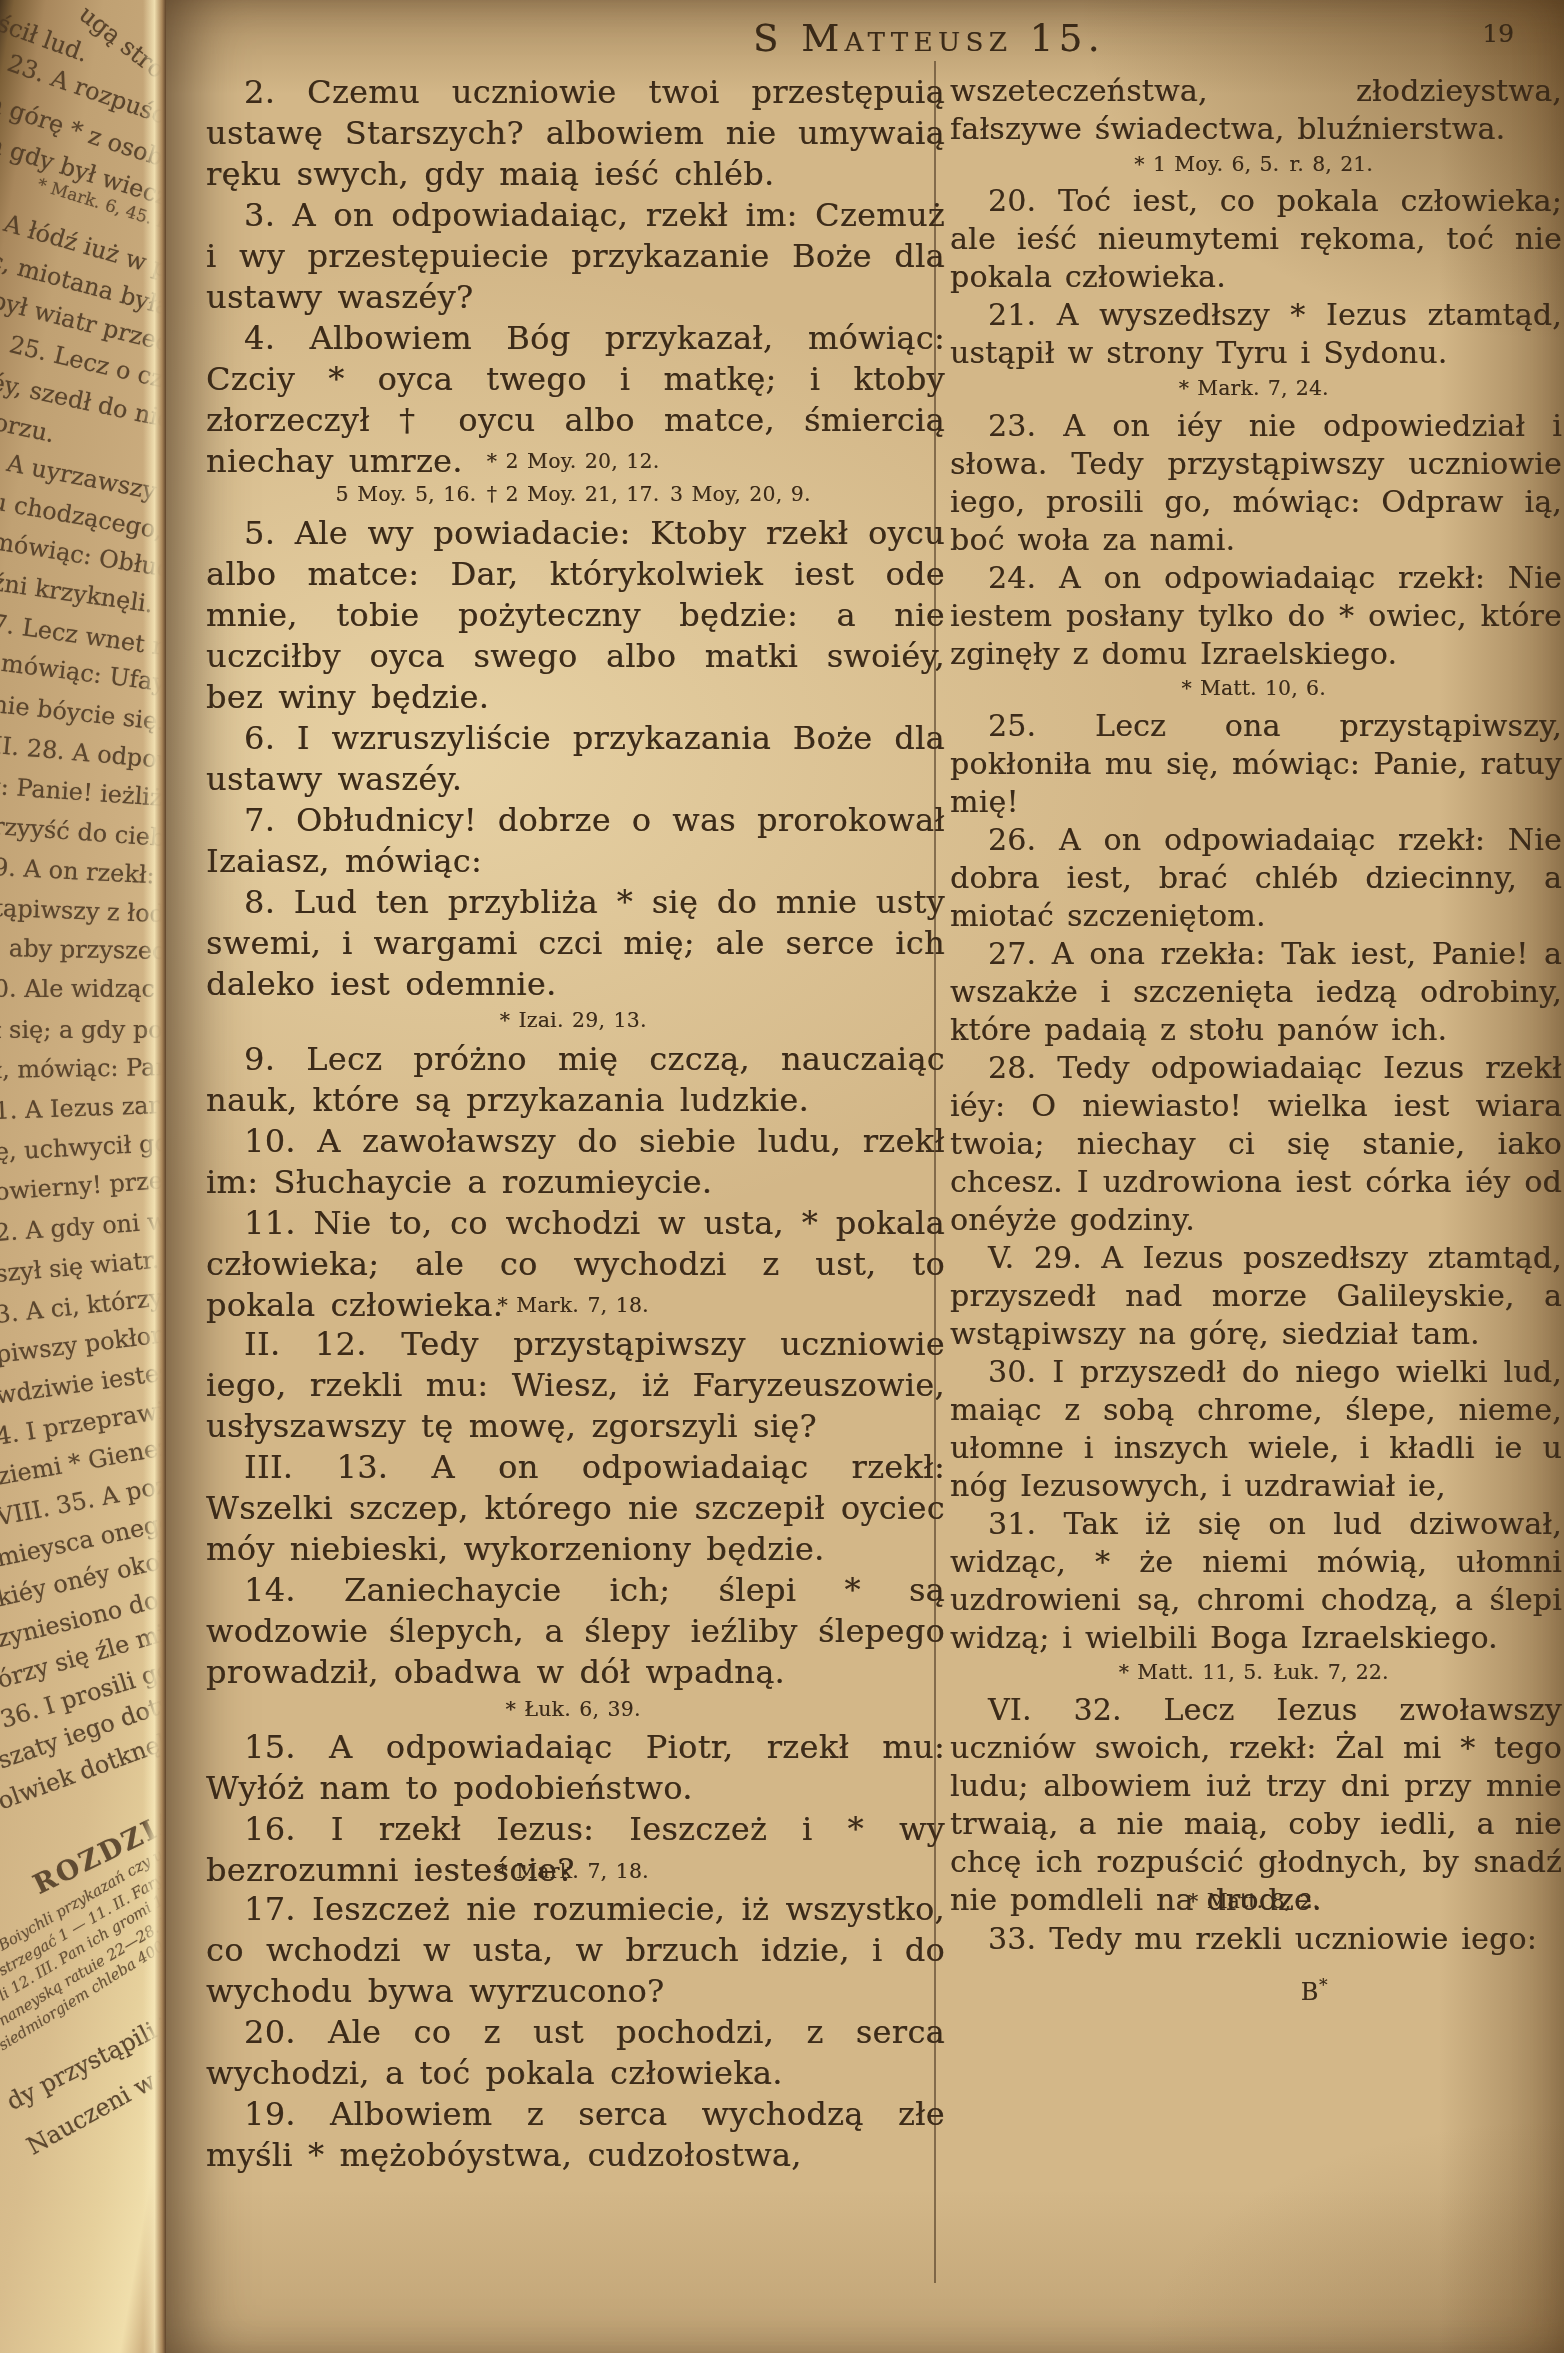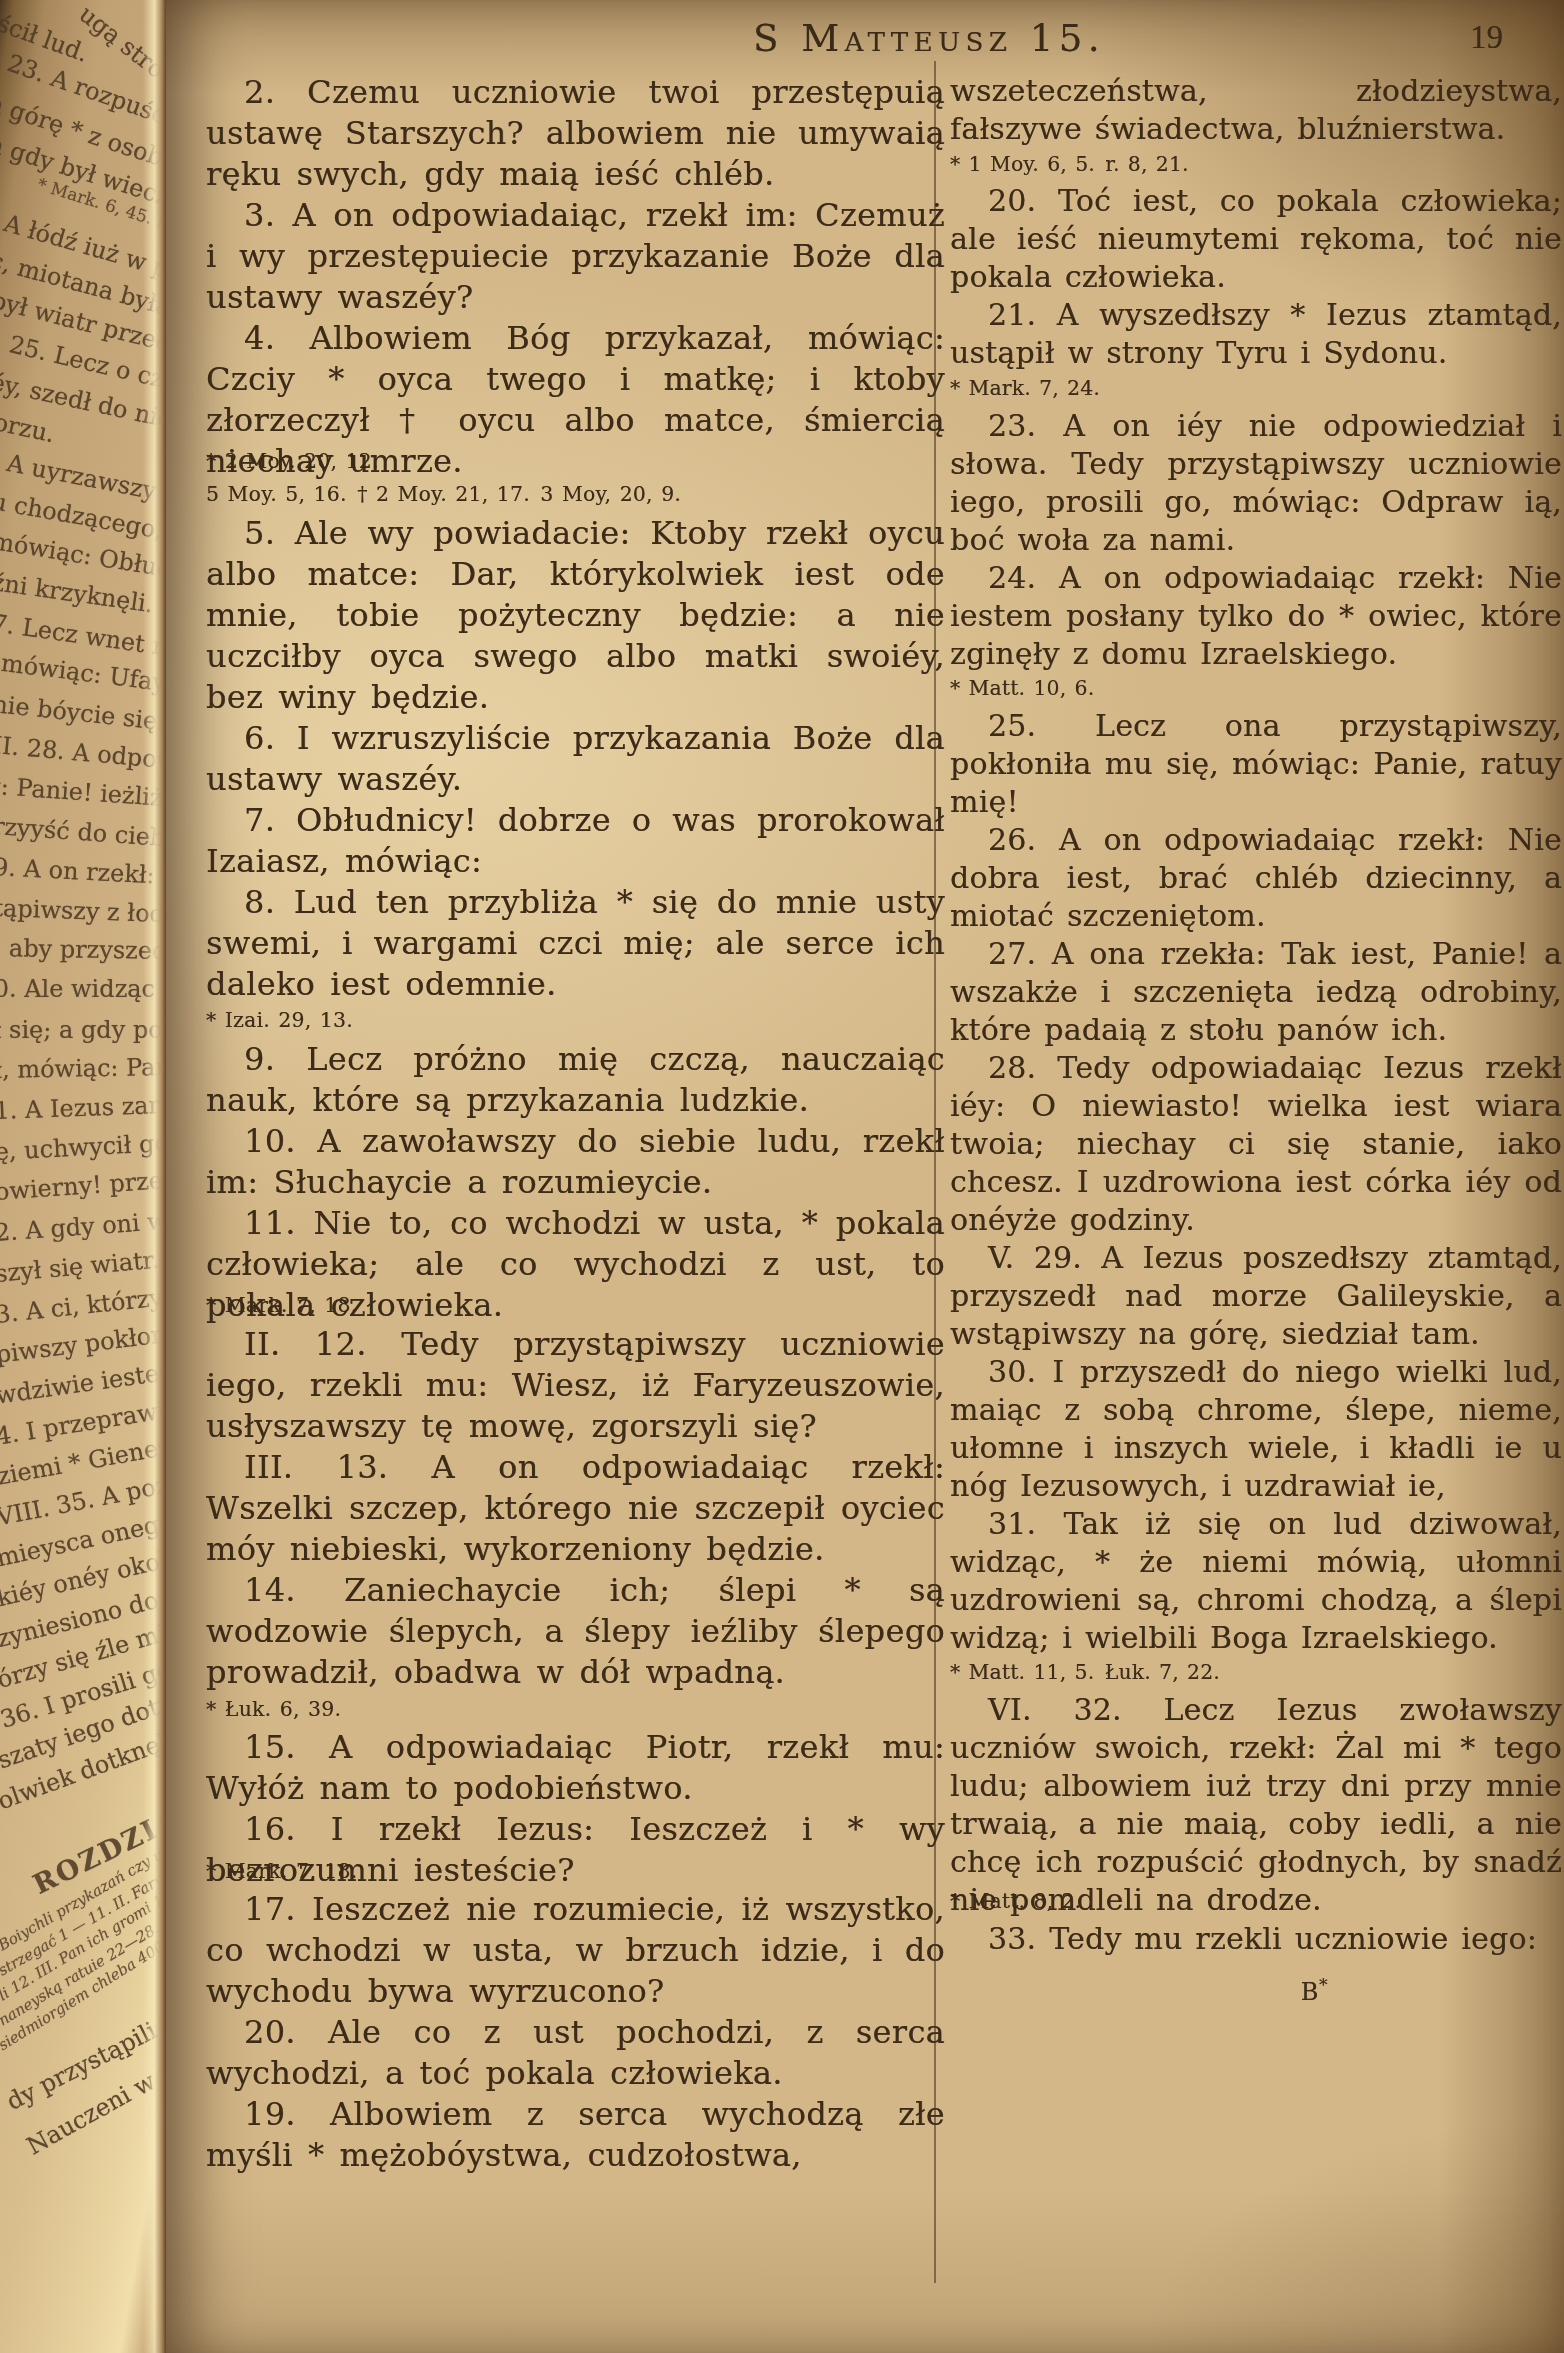--- a/index.html
+++ b/index.html
@@ -27,32 +27,32 @@
       radial-gradient(704px 391px at 100% 100%,rgba(110,78,40,.30),rgba(110,78,40,0) 60%),
       linear-gradient(270deg,rgba(100,68,32,.45),rgba(100,68,32,0) 9%),
       linear-gradient(180deg,rgba(96,64,30,.32),rgba(96,64,30,0) 4%),
       linear-gradient(0deg,rgba(120,88,48,.22),rgba(120,88,48,0) 7%),
       #d3b788;
     box-shadow:inset 41px 0 63px -20.3px rgba(58,37,18,.65), inset -20.3px 0 47px -19px rgba(58,37,18,.35);}
 
   .title{position:absolute;top:17px;left:0;width:939px;text-align:right;
          font-variant:small-caps;font-size:37px;letter-spacing:5.5px;color:#3a2a18;
          text-shadow:0.3px 0.4px 0.6px rgba(50,33,15,.5);}
-  .pnum{position:absolute;top:19px;right:62px;font-size:33px;color:#3a2a18;
-        text-shadow:0.3px 0.4px 0.6px rgba(50,33,15,.5);font-family:Liberation Serif, serif;}
+  .pnum{position:absolute;top:19px;right:51px;font-size:25px;color:#3a2a18;
+        text-shadow:0.3px 0.4px 0.6px rgba(50,33,15,.5);}
 
   .col{position:absolute;top:72px;text-align:justify;
        text-shadow:0.3px 0.4px 0.5px rgba(50,33,15,.5);}
   .colL{left:17px;width:739px;font-size:32px;line-height:41px;--lh:41px;
         word-spacing:4.7px;letter-spacing:0.3px;margin-left:23px;}
   .colR{left:784px;width:612px;font-size:30px;line-height:38px;--lh:38px;
         word-spacing:3.1px;letter-spacing:0.2px;}
   .verse{margin:0;text-indent:38px;}
   .verse.cont{text-indent:0;}
-  .ref{font-size:20.3px;line-height:28px;text-align:left;text-indent:0;
+  .ref{font-size:20.3px;line-height:28px;text-align:center;text-indent:0;
        padding-right:4.7px;margin:1.6px 0 4.7px 0;word-spacing:1.6px;}
   .ref.pull{margin-top:calc(-1 * var(--lh) + 6.3px);}
   .divider{position:absolute;left:768px;top:61px;height:2222px;width:1.6px;
            background:rgba(66,46,26,.55);}
   .sig{text-align:center;padding-left:117px;font-size:24px;margin-top:7.8px;
        letter-spacing:0.8px;text-indent:0;}
   .sig sup{font-size:17px;vertical-align:super;}
 </style>
 </head>
 <body>

